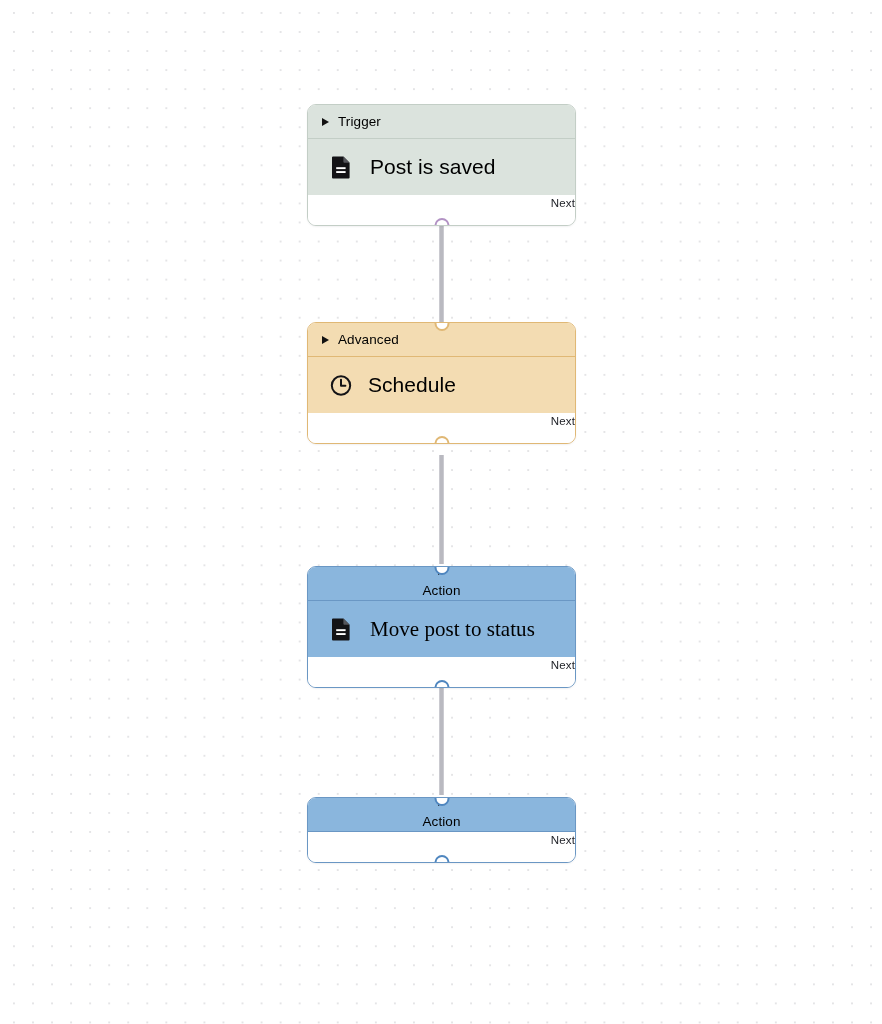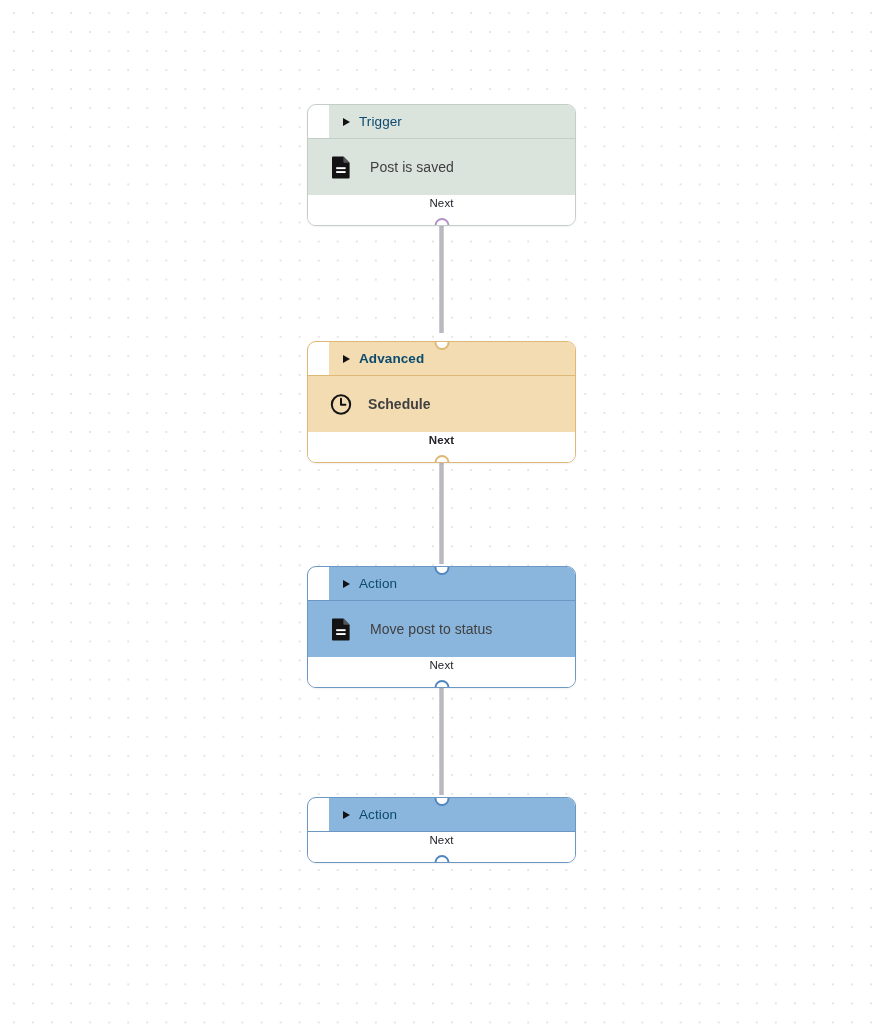--- a/index.html
+++ b/index.html
@@ -50,23 +50,22 @@
   }
 
   .node-header {
     display: flex;
     align-items: center;
     gap: 8px;
     height: 33px;
     padding: 0 14px;
     box-sizing: border-box;
     font-size: 13.5px;
-    color: #0c4a6e;
+    color: #000000;
     letter-spacing: 0.1px;
-    margin-left: 21px;
   }
 
   .disclosure-tri {
     width: 0;
     height: 0;
     border-left: 7px solid #121212;
     border-top: 4.6px solid transparent;
     border-bottom: 4.6px solid transparent;
     flex: 0 0 auto;
     margin-right: 1px;
@@ -89,32 +88,32 @@
   .node-icon {
     flex: 0 0 auto;
     width: 22px;
     height: 24px;
     display: flex;
     align-items: center;
     justify-content: center;
   }
 
   .node-title {
-    font-size: 14px;
-    color: #404040;
+    font-size: 21px;
+    color: #000000;
     letter-spacing: 0.05px;
     white-space: nowrap;
   }
 
   .node-footer {
     height: 30px;
     background: #ffffff;
     display: flex;
     align-items: flex-start;
-    justify-content: center;
+    justify-content: flex-end;
     padding-top: 2px;
     box-sizing: border-box;
   }
 
   .node-footer-label {
     font-size: 11.5px;
     color: #22242a;
     letter-spacing: 0.15px;
   }
 
@@ -142,22 +141,22 @@
   .node--trigger .header-divider { background: #c3cec6; }
   .handle--trigger { border-color: #b292c4; }
 
   .node--advanced { border-color: #e0b875; }
   .node--advanced .node-header { background: #f3dcb2; }
   .node--advanced .node-body   { background: #f3dcb2; gap: 16px; }
   .node--advanced .header-divider { background: #e0b875; }
   .handle--advanced { border-color: #e0b875; }
 
   .node--action { border-color: #6a97c4; }
-  .node--action .node-header { background: #8ab6dd; }
-  .node--action .node-body   { background: #8ab6dd; }
+  .node--action .node-header { background: #8ab6dd; flex-direction: column; }
+  .node--action .node-body   { background: #8ab6dd; font-family: Liberation Serif, serif; }
   .node--action .header-divider { background: #6a97c4; }
   .handle--action { border-color: #4f86bf; }
 </style>
 </head>
 <body>
 
 <div id="canvas">
 
   <svg id="edges" viewBox="0 0 882 1024" width="882" height="1024" aria-hidden="true">
     <g id="edge-paths" stroke="#b9b9c0" stroke-width="4.5" stroke-linecap="butt" fill="none">
@@ -187,21 +186,21 @@
       <span class="node-title">Post is saved</span>
     </div>
 
     <div class="node-footer">
       <span class="node-footer-label">Next</span>
     </div>
 
     <div class="handle handle-source handle--trigger"></div>
   </div>
 
-  <div class="node node--advanced" id="node-advanced" style="left:307px; top:341px;font-weight:bold;">
+  <div class="node node--advanced" id="node-advanced" style="left:307px; top:322px;">
 
     <div class="node-header">
       <span class="disclosure-tri"></span>
       <span>Advanced</span>
     </div>
     <div class="header-divider"></div>
 
     <div class="node-body">
       <span class="node-icon">
         <svg width="23" height="23" viewBox="0 0 23 23" aria-hidden="true">

